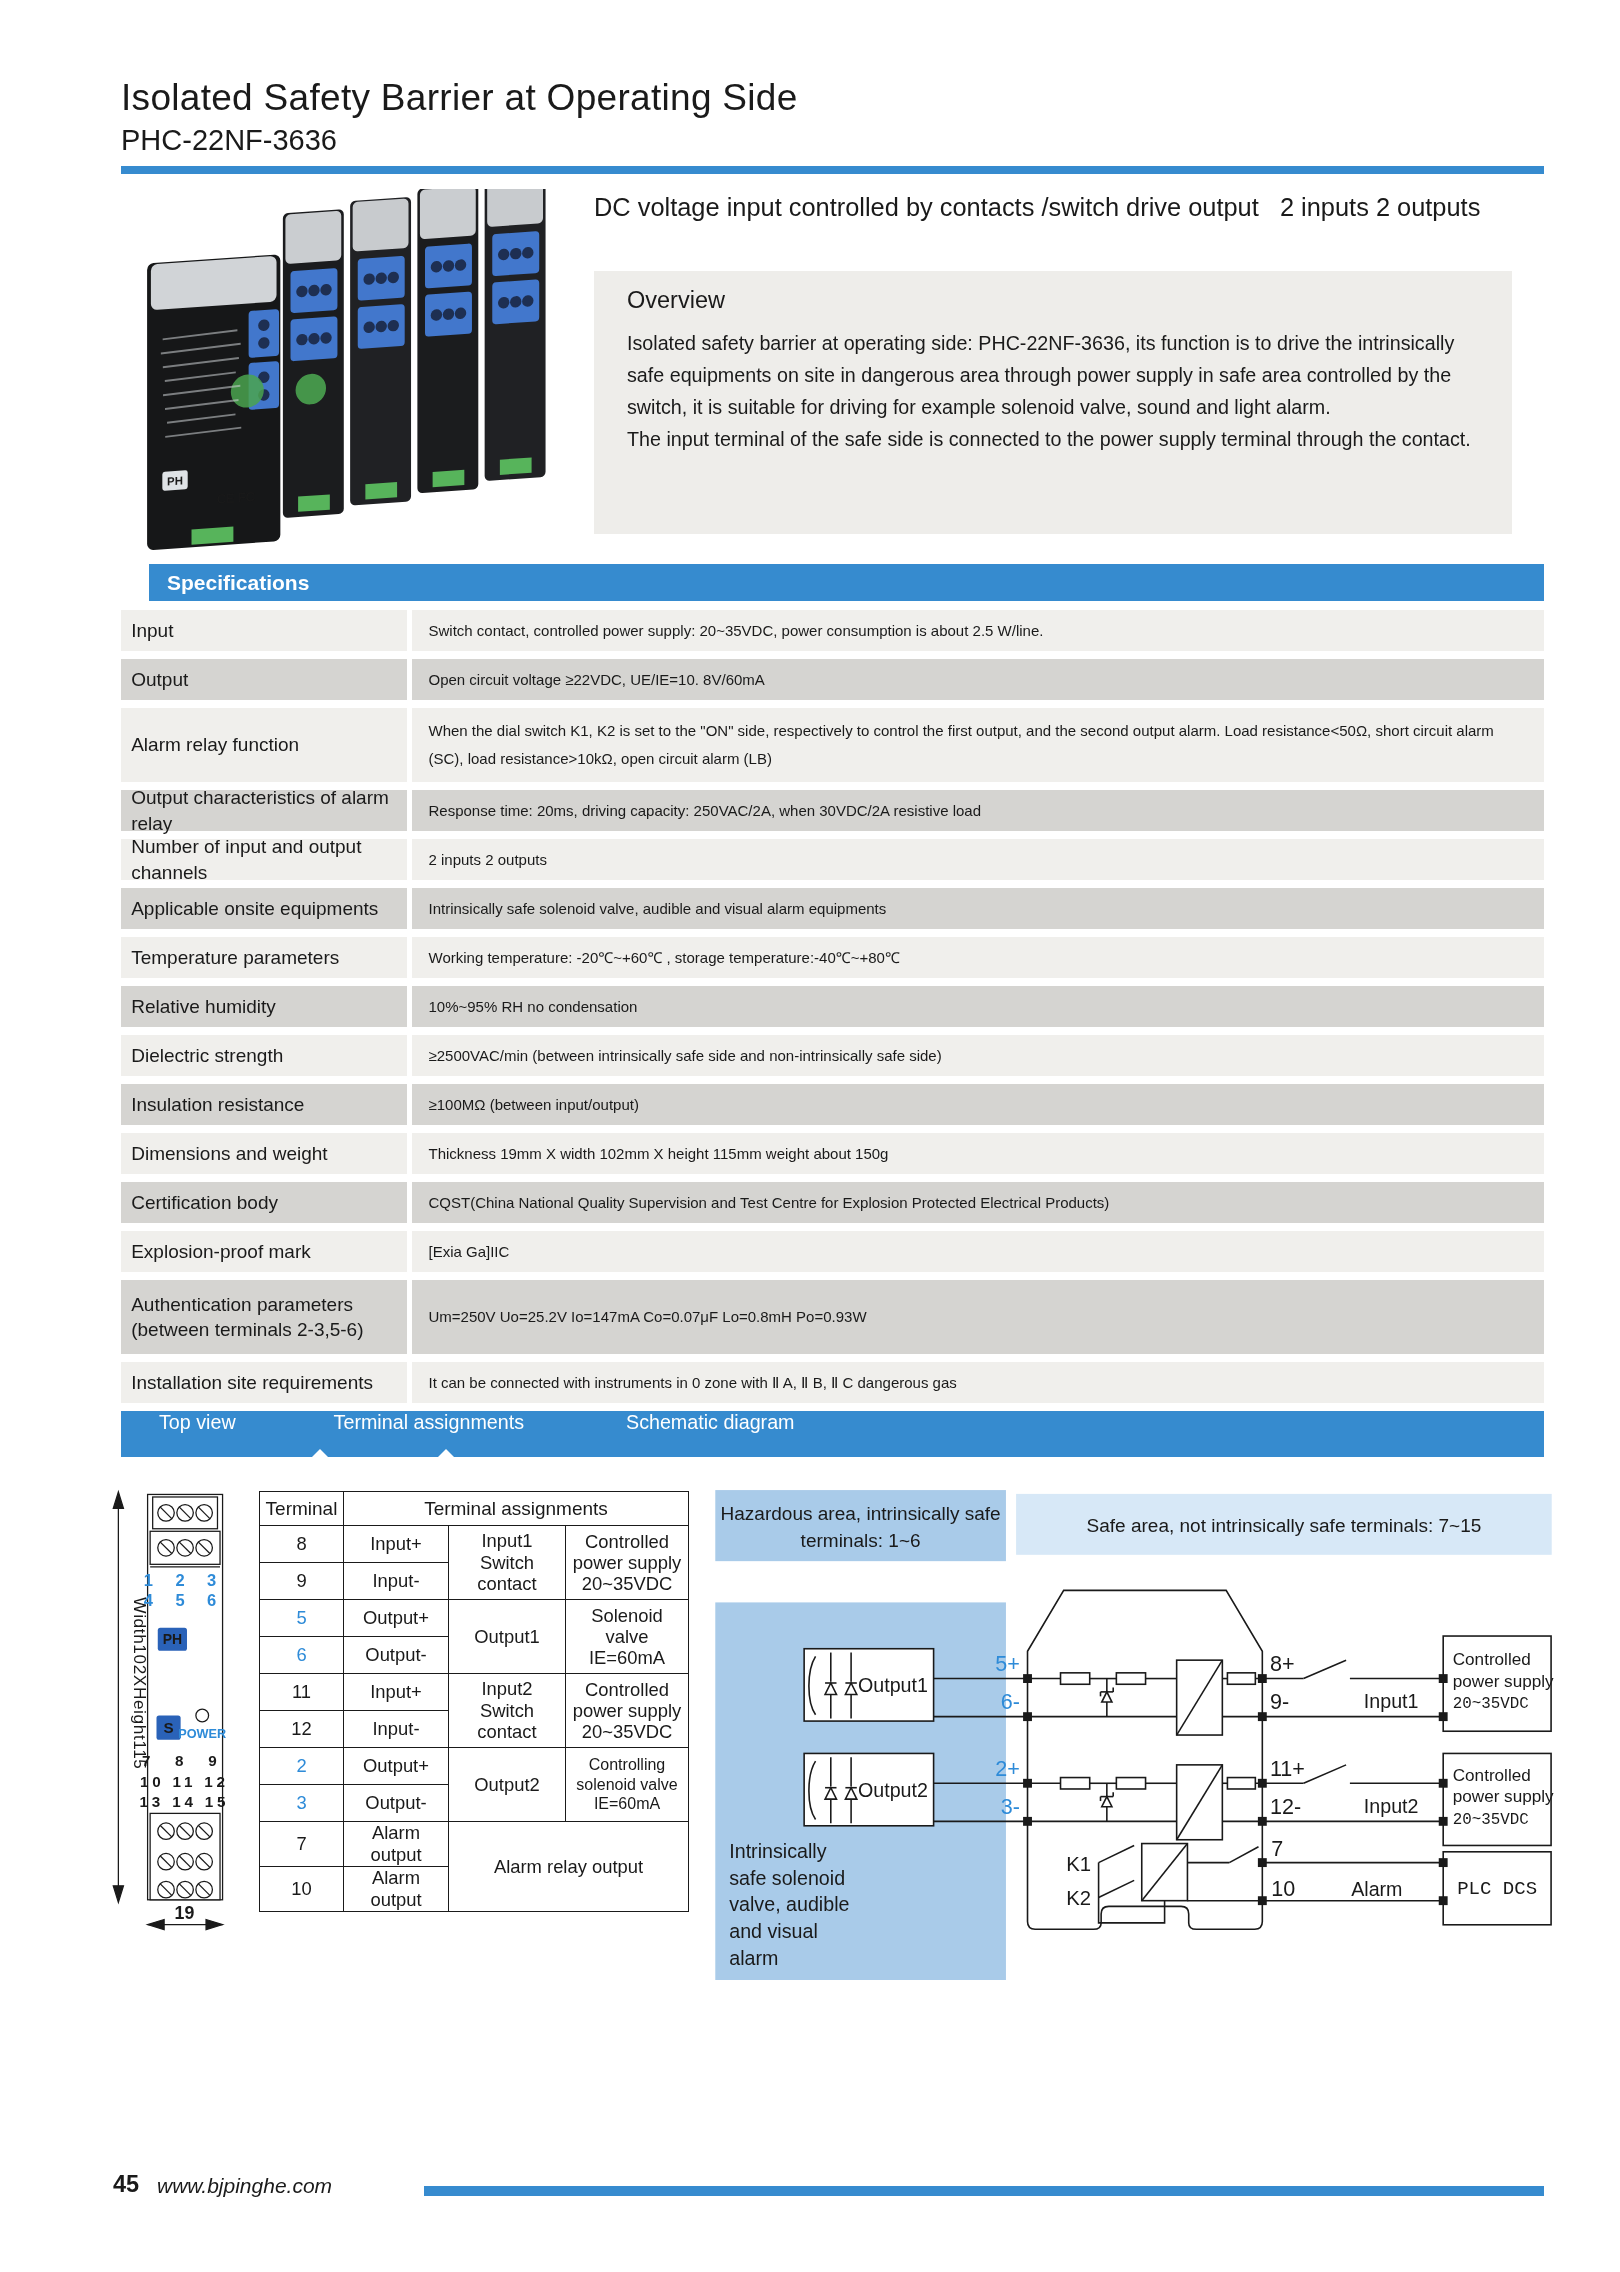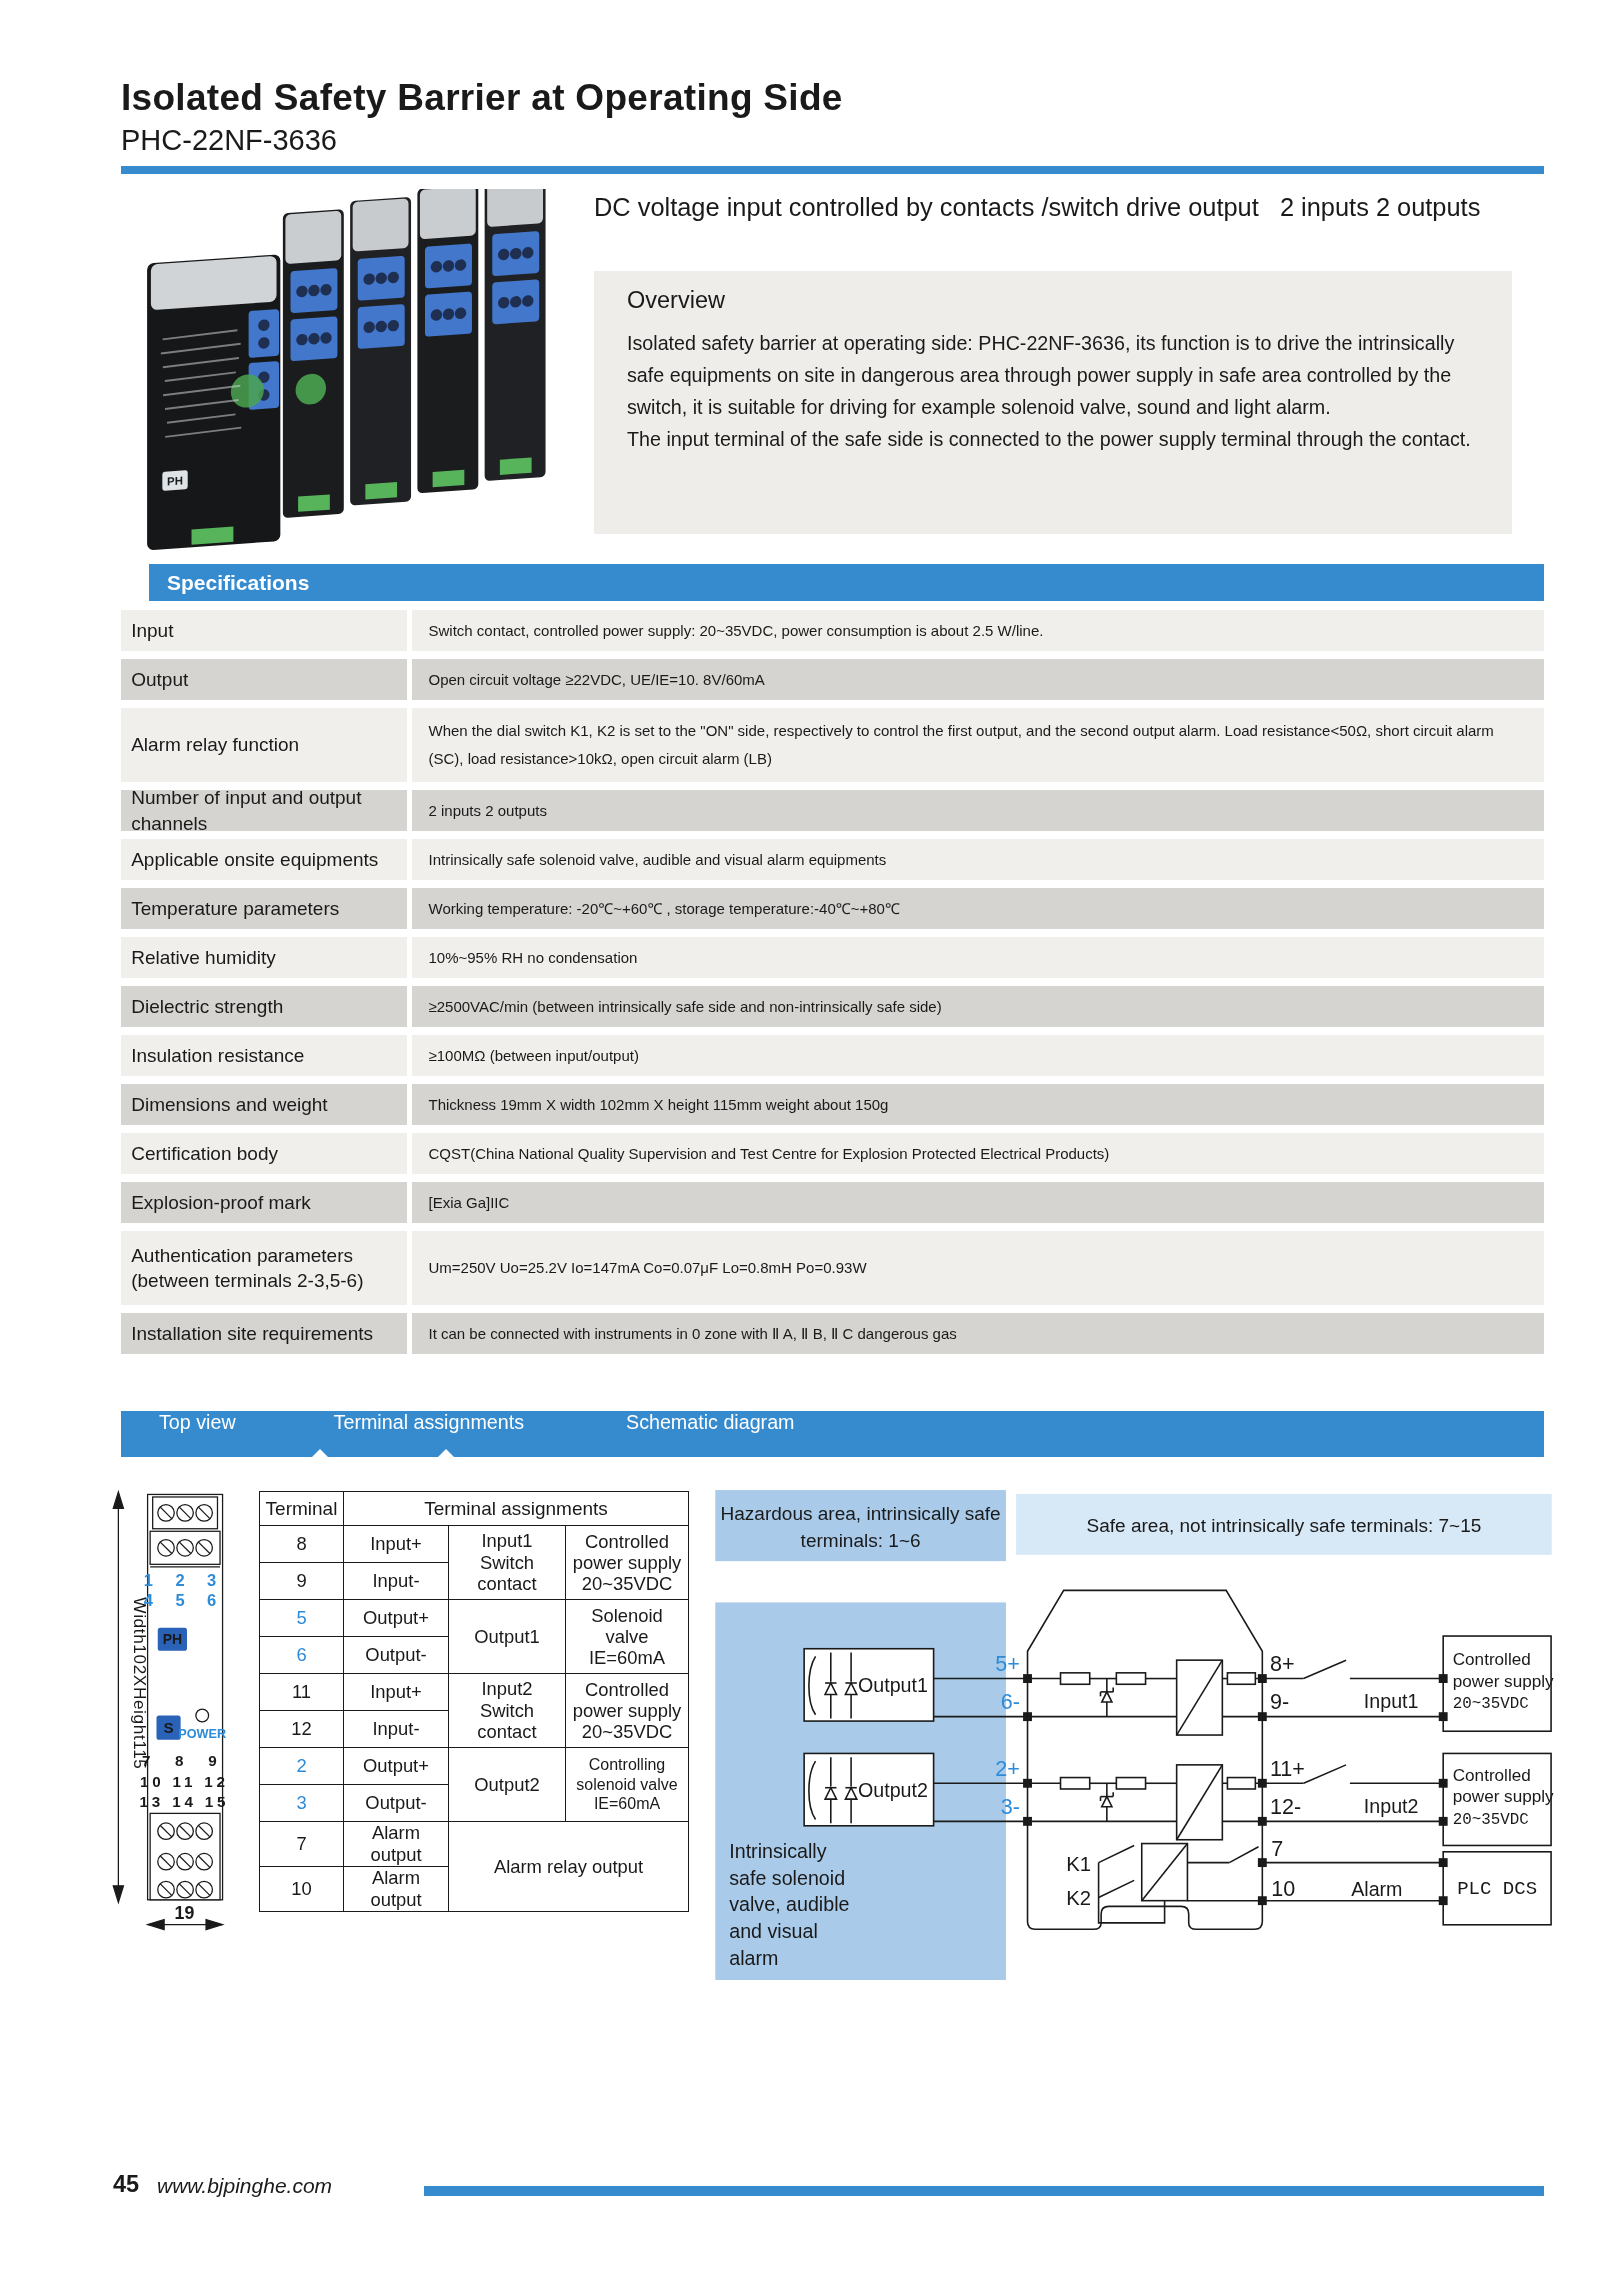--- a/index.html
+++ b/index.html
@@ -9,21 +9,21 @@
     --overview-bg:#eeedea;
     --hazard:#a9cbe9;
     --safe:#d7e8f7;
     --ink:#1a1a1a;
     --schem-blue:#2e8bd8;
   }
   *{margin:0;padding:0;box-sizing:border-box;}
   body{background:#ffffff;font-family:"Liberation Sans",sans-serif;color:var(--ink);}
   .page{position:relative;width:1620px;height:2273px;background:#fff;overflow:hidden;}
 
-  .title{position:absolute;left:121px;top:77px;font-size:37px;font-weight:700;letter-spacing:0.3px;}
+  .title{position:absolute;left:121px;top:77px;font-size:37px;font-weight:400;letter-spacing:0.3px;}
   .model{position:absolute;left:121px;top:124px;font-size:29px;font-weight:400;}
   .title-rule{position:absolute;left:121px;top:166px;width:1423px;height:8.3px;background:var(--blue);}
 
   .photo{position:absolute;left:124px;top:189px;width:451px;height:368px;}
 
   .intro-heading{position:absolute;left:594px;top:193px;width:952px;font-size:25.4px;font-weight:500;white-space:pre;}
   .overview-box{position:absolute;left:594px;top:271px;width:918px;height:263px;background:var(--overview-bg);padding:16px 33px;}
   .overview-title{font-size:23.5px;font-weight:400;margin-bottom:12.7px;}
   .overview-box p{font-size:19.7px;line-height:32px;}
 
@@ -183,20 +183,24 @@
         </div>
       <div class="spec-row">
           <div class="lbl">Output</div>
           <div class="val">Open circuit voltage ≥22VDC, UE/IE=10. 8V/60mA</div>
         </div>
       <div class="spec-row tall">
           <div class="lbl">Alarm relay function</div>
           <div class="val">When the dial switch K1, K2 is set to the "ON" side, respectively to control the first output, and the second output alarm. Load resistance&lt;50Ω, short circuit alarm (SC), load resistance&gt;10kΩ, open circuit alarm (LB)</div>
         </div>
       <div class="spec-row">
+          <div class="lbl">Output characteristics of alarm relay</div>
+          <div class="val">Response time: 20ms, driving capacity: 250VAC/2A, when 30VDC/2A resistive load</div>
+        </div>
+      <div class="spec-row">
           <div class="lbl">Number of input and output channels</div>
           <div class="val">2 inputs 2 outputs</div>
         </div>
       <div class="spec-row">
           <div class="lbl">Applicable onsite equipments</div>
           <div class="val">Intrinsically safe solenoid valve, audible and visual alarm equipments</div>
         </div>
       <div class="spec-row">
           <div class="lbl">Temperature parameters</div>
           <div class="val">Working temperature: -20℃~+60℃ , storage temperature:-40℃~+80℃</div>

